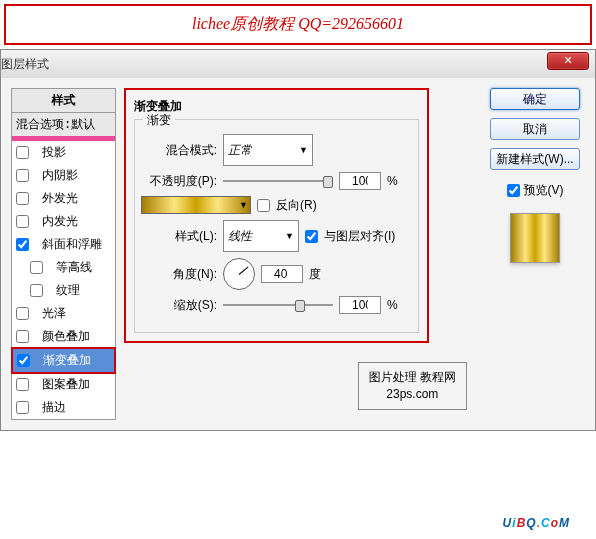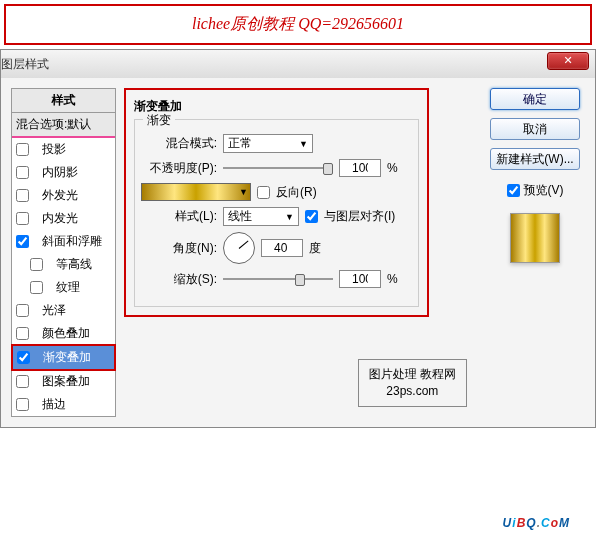--- a/index.html
+++ b/index.html
@@ -5,32 +5,32 @@
 * { box-sizing: border-box; margin: 0; padding: 0; font-family: "Microsoft YaHei", sans-serif; font-size: 12px; }
 body { background: #fff; width: 596px; height: 539px; }
 .banner { border: 2px solid #c00; margin: 4px; padding: 8px; text-align: center; font-family: cursive; font-size: 16px; color: #c00; font-style: italic; }
 .dialog { border: 1px solid #888; background: #e8e8e8; position: relative; margin-top: 2px; }
 .titlebar { background: linear-gradient(#f5f5f5, #ddd); padding: 4px 0; display: flex; align-items: center; position: relative; height: 28px; }
 .titlebar-title { color: #333; }
 .close-btn { position: absolute; right: 6px; top: 2px; width: 42px; height: 18px; background: linear-gradient(#e05050, #b02020); border: 1px solid #800; border-radius: 3px; color: #fff; text-align: center; line-height: 14px; font-size: 11px; box-shadow: 0 0 2px rgba(255,255,255,0.5) inset; }
 .dialog-body { display: flex; padding: 10px; gap: 8px; background: #f4f4f4; }
 .sidebar { width: 105px; border: 1px solid #999; background: #fff; }
 .sidebar-header { background: #e8e8e8; padding: 3px 6px; border-bottom: 1px solid #999; text-align: center; font-weight: bold; }
-.sidebar-sub { background: #e8e8e8; padding: 3px 4px; border-bottom: 2px solid #ec4899; }
+.sidebar-sub { background: #e8e8e8; padding: 3px 4px; border-bottom: 5px solid #ec4899; font-family: Liberation Mono, monospace; }
 .style-item { padding: 3px 4px; display: flex; align-items: center; gap: 13px; }
 .style-item.selected { background: #5a8fd8; color: #fff; border: 2px solid #c00; position: relative; margin: -1px; z-index: 2; }
 .style-item input[type=checkbox] { width: 13px; height: 13px; }
 .content { flex: 1; position: relative; }
 .group-title { font-weight: bold; margin-bottom: 4px; }
 .gradient-group { border: 2px solid #c00; padding: 8px; width: 305px; }
 .sub-group { border: 1px solid #ccc; padding: 8px 6px 12px 6px; margin-top: 4px; position: relative; }
 .sub-legend { position: absolute; top: -8px; left: 8px; background: #f4f4f4; padding: 0 4px; }
 .row { display: flex; align-items: center; margin: 6px 0; gap: 6px; }
 .row label { width: 76px; text-align: right; }
-.select { border: 1px solid #888; background: #fff; height: 19px; padding: 1px 4px; display: flex; align-items: center; justify-content: space-between; gap: 8px; }
+.select { border: 1px solid #888; background: #fff; height: 32px; padding: 1px 4px; display: flex; align-items: center; justify-content: space-between; gap: 8px; font-style: italic; }
 .select .arrow { font-size: 9px; }
 .num-input { border: 1px solid #888; background: #fff; width: 42px; height: 18px; padding: 1px 12px; text-align: left; }
 .slider { display: inline-block; position: relative; width: 110px; height: 14px; }
 .slider-track { position: absolute; top: 6px; left: 0; right: 0; height: 2px; background: #999; }
 .slider-thumb { position: absolute; top: 2px; width: 10px; height: 12px; background: #ddd; border: 1px solid #666; border-radius: 2px; }
 .grad-swatch { width: 110px; height: 18px; background: linear-gradient(to right, #a67c00, #ffe680 30%, #c9a100 50%, #ffe680 70%, #a67c00); border: 1px solid #666; display: inline-flex; align-items: center; justify-content: flex-end; padding-right: 2px; }
 .grad-swatch .arrow { font-size: 9px; }
 .angle-dial { width: 32px; height: 32px; border: 1px solid #666; border-radius: 50%; position: relative; background: #fff; }
 .angle-dial::after { content: ""; position: absolute; left: 50%; top: 50%; width: 12px; height: 1px; background: #000; transform-origin: left center; transform: rotate(-40deg); }
 .right-col { width: 100px; display: flex; flex-direction: column; gap: 8px; align-items: center; }

